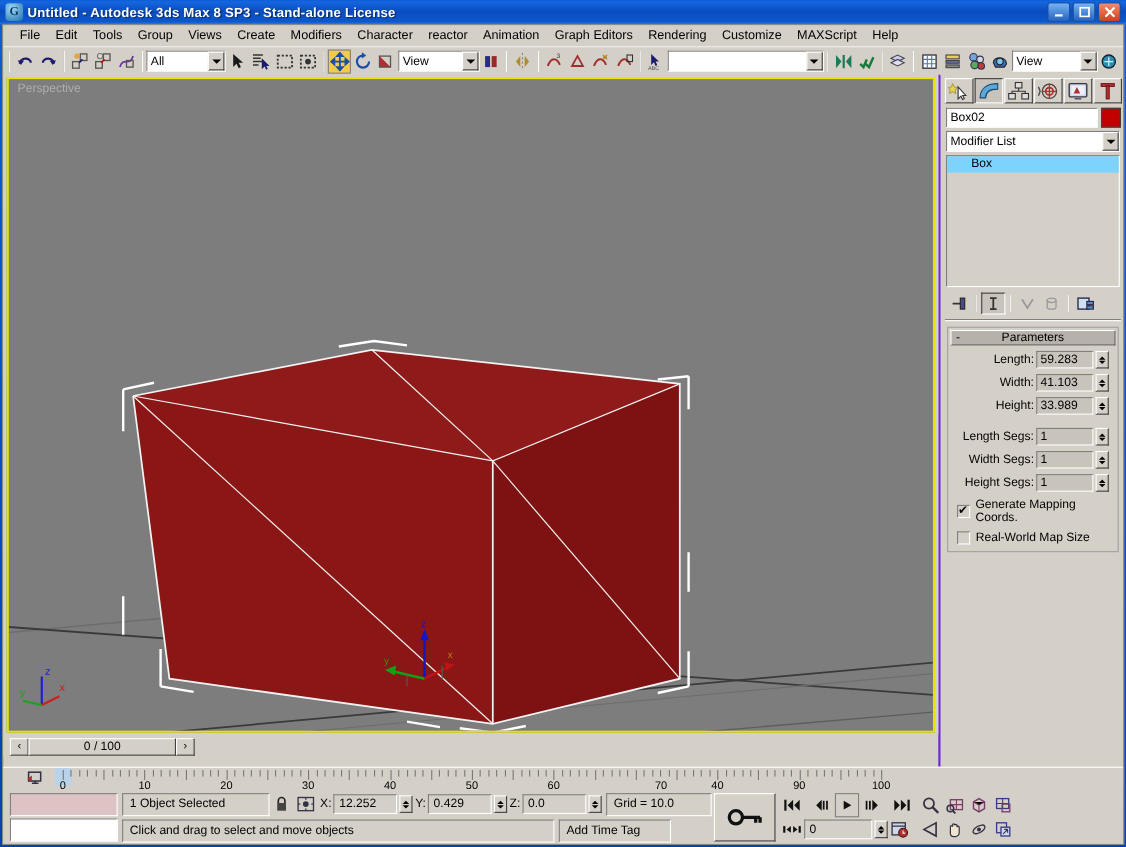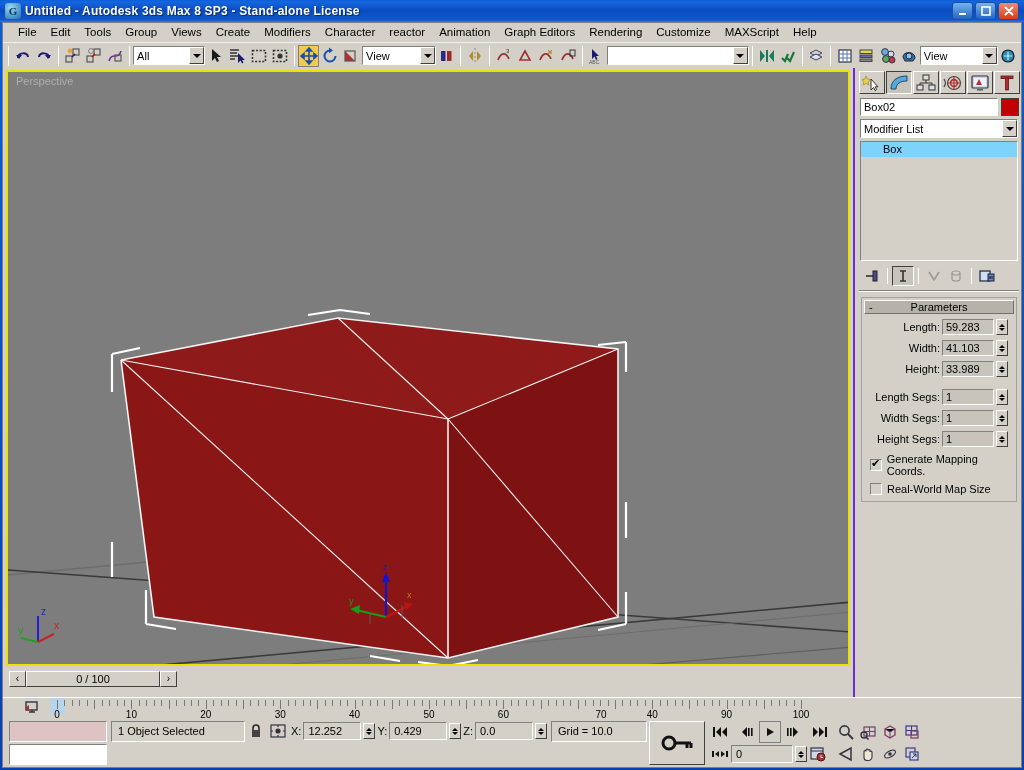--- a/index.html
+++ b/index.html
@@ -815,20 +815,24 @@
                 <i class="sp-dn"></i>
               </span>
             <span style="font-size:11px;margin:0 2px 0 2px;">Z:</span>
             <span class="numfield" style="width:58px;">0.0</span>
             <span class="spinbtns">
                 <i class="sp-up"></i>
                 <i class="sp-dn"></i>
               </span>
             <span class="sunk" style="width:96px;height:21px;margin-left:4px;">Grid = 10.0</span>
           </div>
+          <div class="statrow">
+            <span class="sunk" style="width:393px;height:21px;">Click and drag to select and move objects</span>
+            <span class="sunk" style="width:102px;height:21px;margin-left:4px;">Add Time Tag</span>
+          </div>
         </div>
 
         <div style="display:flex;align-items:center;padding:2px 0 2px 2px;">
           <div class="btnup" style="width:56px;height:44px;">
             <svg width="36" height="22" viewBox="0 0 36 22">
                 <circle cx="10" cy="11" r="6" fill="none" stroke="#111" stroke-width="3"></circle>
                 <path d="M16 11 h16 M28 11 v5 M32 11 v5" stroke="#111" stroke-width="3" fill="none"></path>
               </svg>
           </div>
         </div>

